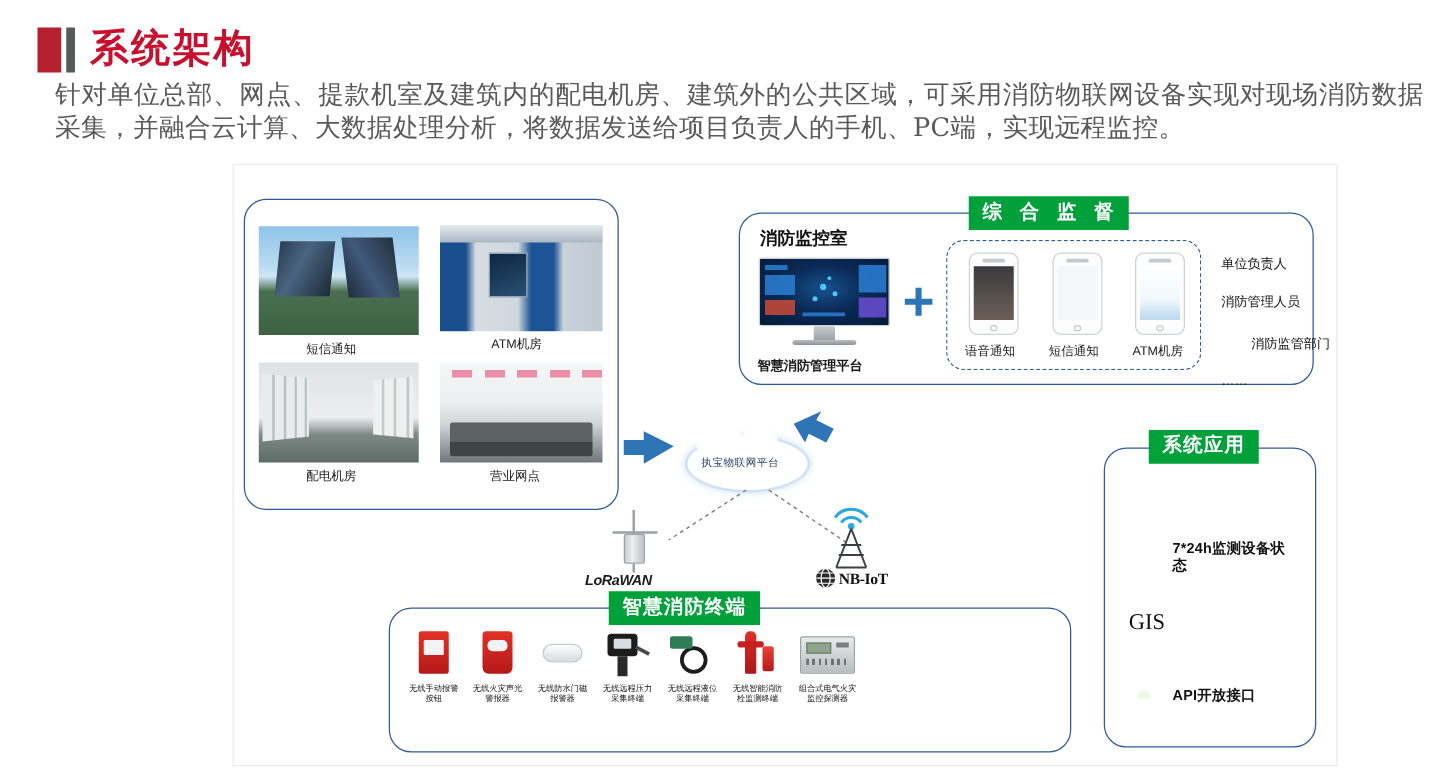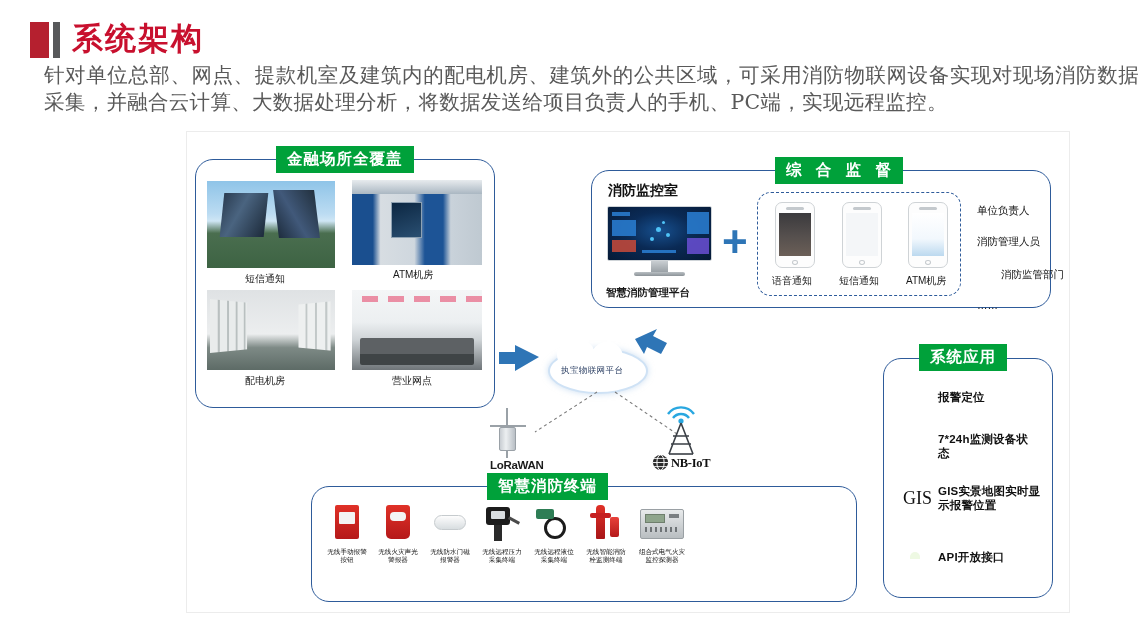--- a/index.html
+++ b/index.html
@@ -226,21 +226,20 @@
     <div class="hdr-bar-red"></div>
     <div class="hdr-bar-gray"></div>
     <div class="hdr-title">系统架构</div>
   </div>
 
   <div class="body-text">针对单位总部、网点、提款机室及建筑内的配电机房、建筑外的公共区域，可采用消防物联网设备实现对现场消防数据采集，并融合云计算、大数据处理分析，将数据发送给项目负责人的手机、PC端，实现远程监控。</div>
 
   <div class="panel">
 
     <div class="rbox" style="left:8px; top:27px; width:300px; height:249px;"></div>
-    <div class="chip" style="left:89px; top:14px;">金融场所全覆盖</div>
 
     <div class="photo ph-bank" style="left:20px; top:49px; width:128px; height:87px;"></div>
     <div class="cap" style="left:58px; top:140px;">短信通知</div>
 
     <div class="photo ph-atm" style="left:165px; top:48px; width:130px; height:85px;"></div>
     <div class="cap" style="left:206px; top:136px;">ATM机房</div>
 
     <div class="photo ph-elec" style="left:20px; top:158px; width:128px; height:80px;"></div>
     <div class="cap" style="left:58px; top:242px;">配电机房</div>
 
@@ -314,21 +313,21 @@
       <line x1="110" y1="10" x2="48" y2="50" stroke="#7a7a7a" stroke-width="1.1" stroke-dasharray="3,3"></line>
       <line x1="128" y1="10" x2="190" y2="52" stroke="#7a7a7a" stroke-width="1.1" stroke-dasharray="3,3"></line>
     </svg>
 
     <div style="position:absolute; left:295px; top:276px; width:52px; height:50px;">
       <span class="gw-mast" style="left:24px; top:0; width:2px; height:22px;"></span>
       <span class="gw-mast" style="left:8px; top:17px; width:36px; height:2px;"></span>
       <span class="gw-body" style="left:17px; top:19px; width:17px; height:24px;"></span>
       <span class="gw-mast" style="left:24px; top:43px; width:2px; height:7px;"></span>
     </div>
-    <div class="lora-txt" style="left:303px; top:327px;">LoRaWAN</div>
+    <div class="lora-txt" style="left:281px; top:327px;font-style:italic;">LoRaWAN</div>
 
     <svg style="position:absolute; left:470px; top:272px; width:48px; height:54px;">
       <path d="M16 14 A10 10 0 0 1 32 14" stroke="#29A7E0" stroke-width="2.4" fill="none"></path>
       <path d="M11 10 A16 16 0 0 1 37 10" stroke="#29A7E0" stroke-width="2.4" fill="none"></path>
       <circle cx="24" cy="17" r="2.6" fill="#29A7E0"></circle>
       <path d="M24 19 L12 50 M24 19 L36 50 M16 32 L32 32 M14 40 L34 40" stroke="#3a3f45" stroke-width="1.6" fill="none"></path>
       <path d="M12 50 L36 50" stroke="#3a3f45" stroke-width="1.6"></path>
     </svg>
     <svg style="position:absolute; left:465px; top:322px; width:17px; height:17px;">
       <circle cx="8.5" cy="8.5" r="7.6" fill="#2b2b2b"></circle>
@@ -398,33 +397,28 @@
         <span style="position:absolute; left:9px; top:11px; width:20px; height:9px; background:#8fa58c; border:1px solid #6f7f6d;"></span>
         <span style="position:absolute; left:33px; top:11px; width:10px; height:4px; background:#7a7f82;"></span>
         <span style="position:absolute; left:9px; top:24px; width:34px; height:5px; background:repeating-linear-gradient(90deg,#6e7376 0 2px, transparent 2px 5px);"></span>
       </div>
       <div class="dev-cap">组合式电气火灾监控探测器</div>
     </div>
 
     <div class="rbox" style="left:696px; top:226px; width:170px; height:240px;"></div>
     <div class="chip" style="left:732px; top:212px;">系统应用</div>
 
-    <div class="app-row" style="left:716px; top:252px; width:140px;">
-      <span class="app-ico"><span class="pin"></span></span>
-      <span class="app-txt">报警定位</span>
-    </div>
 
     <div class="app-row" style="left:716px; top:300px; width:146px;">
       <span class="app-ico"><span class="sq-blue"></span></span>
       <span class="app-txt" style="width:100px;">7*24h监测设备状态</span>
     </div>
 
     <div class="app-row" style="left:716px; top:352px; width:150px;">
       <span class="app-ico gis-txt">GIS</span>
-      <span class="app-txt" style="width:104px;">GIS实景地图实时显示报警位置</span>
     </div>
 
     <div class="app-row" style="left:716px; top:412px; width:140px;">
       <span class="app-ico"><span class="circ-green"></span></span>
       <span class="app-txt">API开放接口</span>
     </div>
 
   </div>
 </div>
 

